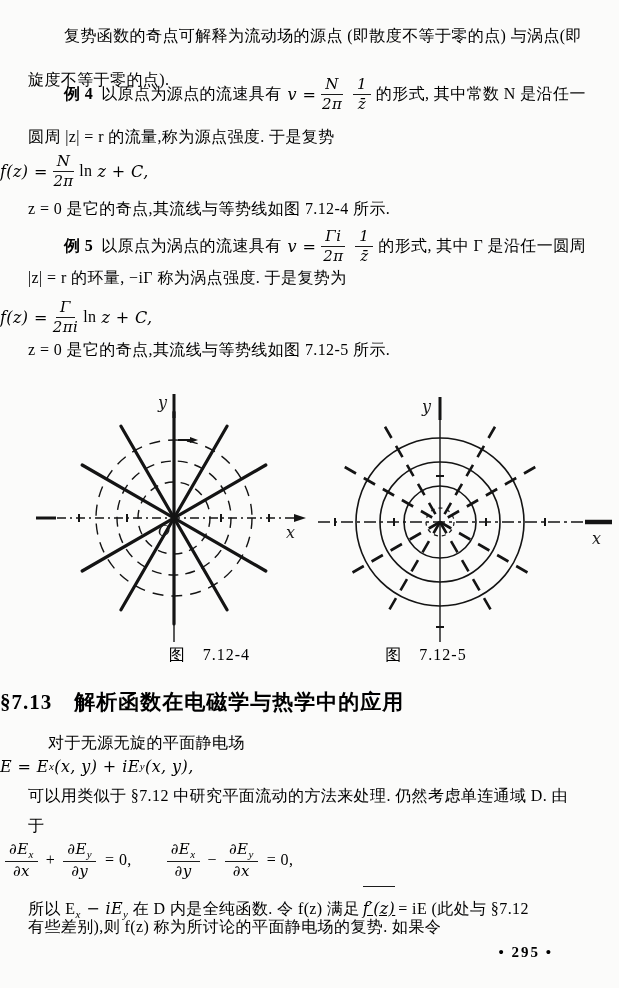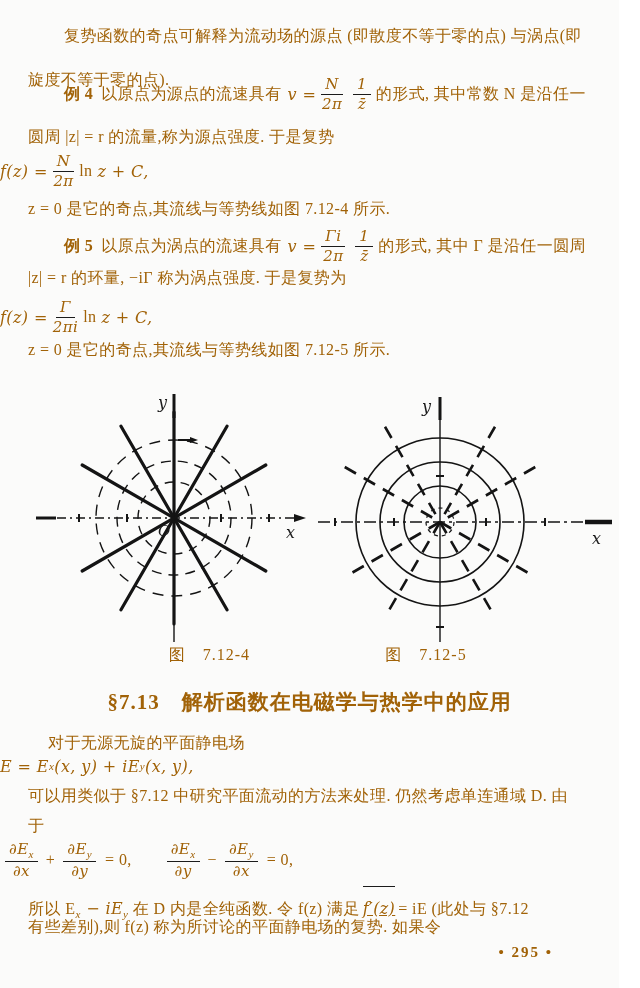--- a/index.html
+++ b/index.html
@@ -1,34 +1,34 @@
 <!DOCTYPE html>
 <html><head>
 <meta charset="utf-8">
 <style>
   html,body{margin:0;padding:0;}
   .page{
     position:relative;
     width:619px;height:988px;
     background:#fbfbfa;
     font-family:"Liberation Serif","DejaVu Serif",serif;
-    color:#a16207;
+    color:#000000;
     overflow:hidden;
   }
   .ln{position:absolute;font-size:16px;letter-spacing:0.4px;white-space:nowrap;}
   .mi{font-style:italic;font-family:"DejaVu Serif","Liberation Serif",serif;}
   .bold{font-weight:bold;}
   .row{position:absolute;display:flex;align-items:center;font-size:16px;letter-spacing:0.4px;white-space:nowrap;}
   .frac{display:inline-flex;flex-direction:column;align-items:center;margin:0 5px;font-size:15px;line-height:1.1;}
   .frac .fnum{padding:0 4px 1px 4px;border-bottom:1.4px solid #1b1b1b;}
   .frac .fden{padding-top:1px;}
   .ctr{justify-content:flex-start;}
   .sub{font-size:11px;vertical-align:-4px;font-style:italic;}
   .over{display:inline-block;border-top:1.4px solid #1b1b1b;padding-top:14px;line-height:1.05;margin:0 3px;text-decoration:underline;}
-  .heading{position:absolute;width:100%;text-align:center;font-weight:bold;font-size:21px;letter-spacing:1px;}
+  .heading{position:absolute;width:100%;font-weight:bold;font-size:21px;letter-spacing:1px;}
   .caption{position:absolute;font-size:16px;letter-spacing:1px;text-align:center;}
   .pagenum{position:absolute;font-size:15px;font-weight:bold;letter-spacing:2px;margin-left:14px;}
   svg text{font-family:"DejaVu Serif","Liberation Serif",serif;font-style:italic;fill:#1b1b1b;}
   .gap{display:inline-block;width:8px;}
 </style>
 </head>
 <body>
 
 <div class="page">
 

